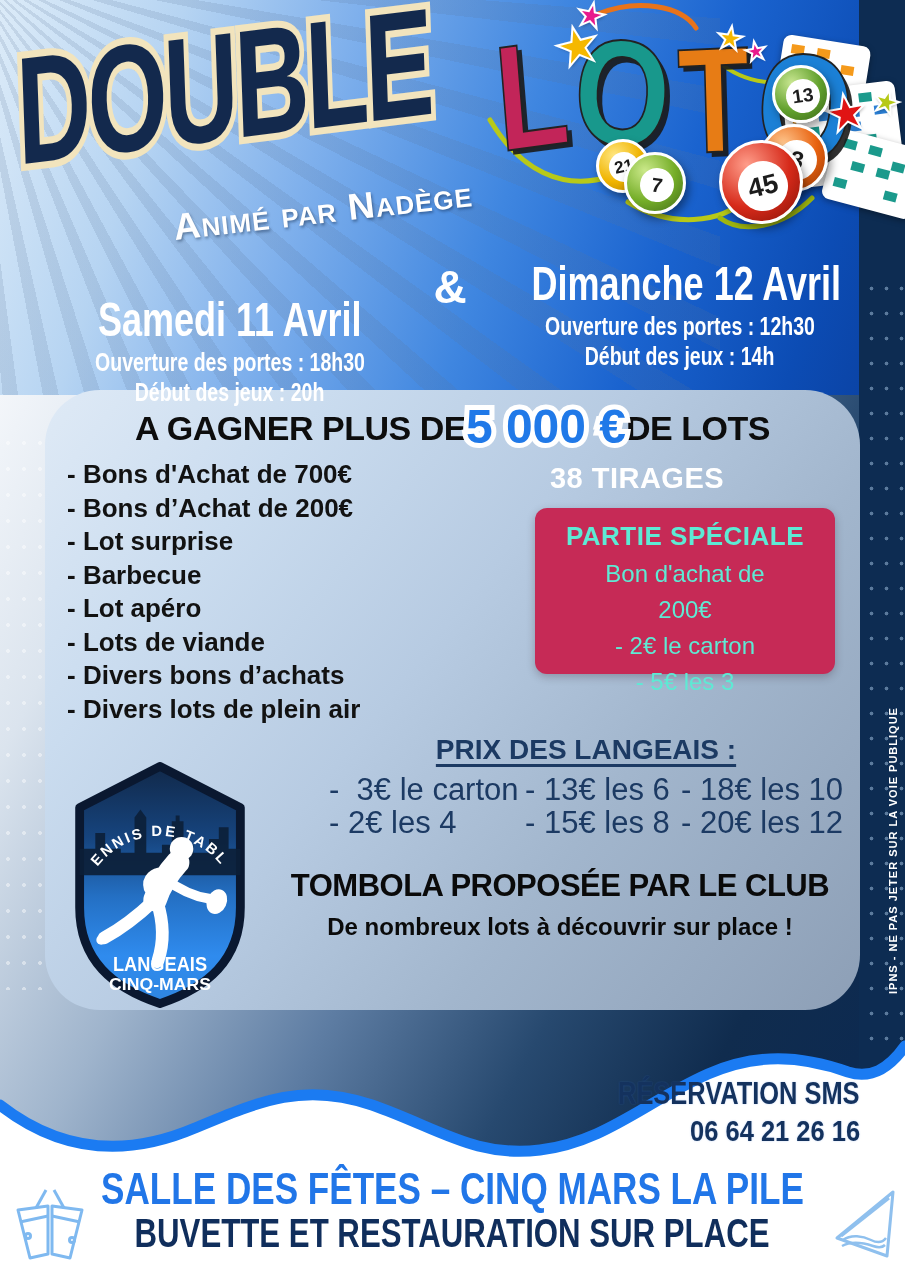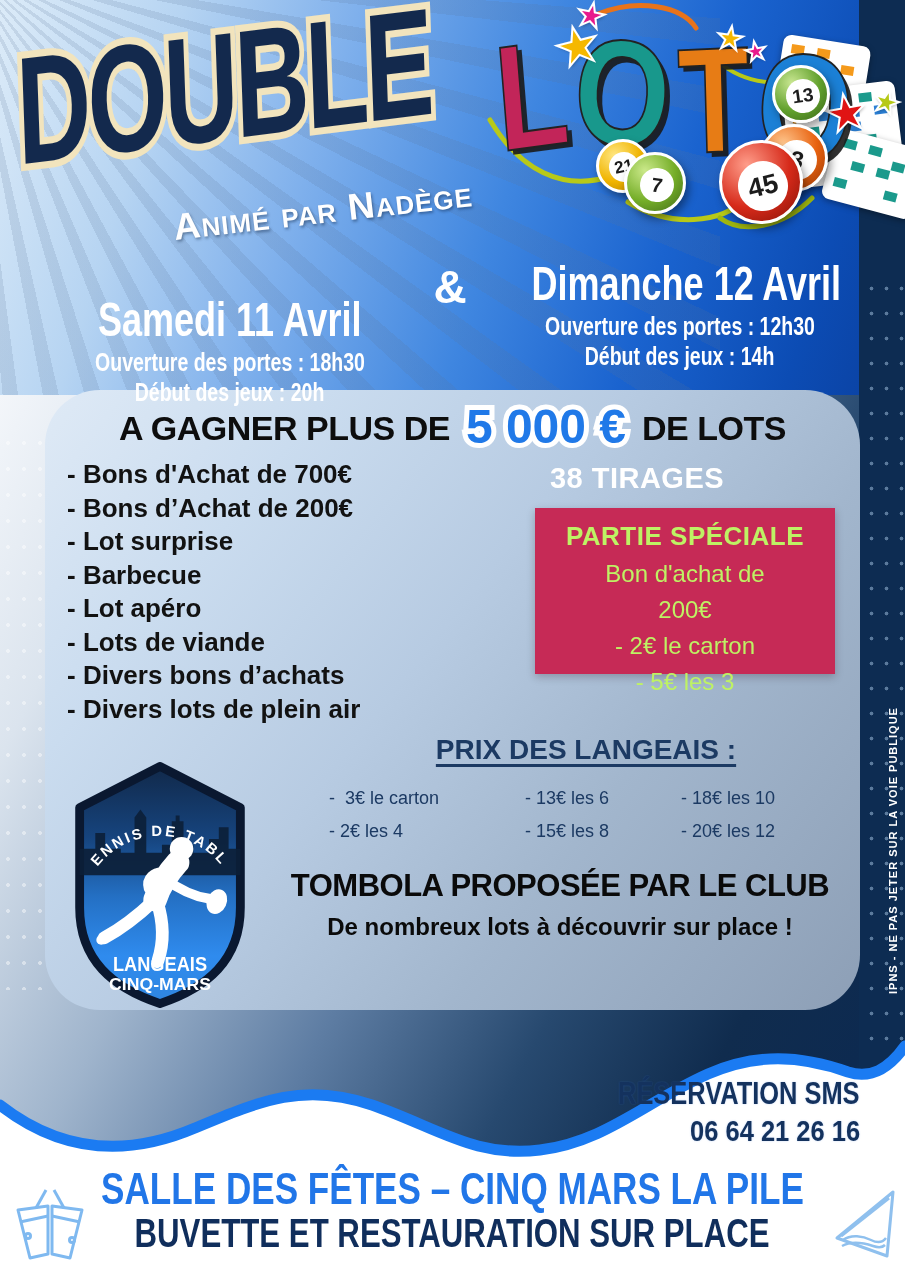--- a/index.html
+++ b/index.html
@@ -83,38 +83,38 @@
   .db-left { left:40px; top:256px; width:380px;margin-top:36px; }
   .db-right { left:480px; top:256px; width:400px; }
   .date-title { font-size:48px; font-weight:800; white-space:nowrap; display:inline-block; transform:scaleX(.75); letter-spacing:0; }
   .date-line { font-size:25px; font-weight:700; line-height:30px; white-space:nowrap; display:inline-block; transform:scaleX(.78); }
   .amp { position:absolute; left:422px; top:260px; width:56px; z-index:4; text-align:center; font-size:46px; font-weight:800; color:#fff; }
 
   
   .panel { position:absolute; left:45px; top:390px; width:815px; height:620px; border-radius:55px; z-index:3;
     background:linear-gradient(128deg,#dfeaf6 0%,#cadcef 22%,#b7cbe2 45%,#a2b6cd 68%,#8d9fb6 100%); }
   .headline { position:absolute; left:0; top:10px; width:100%; height:56px;
-    display:flex; align-items:center; justify-content:center; gap:16px; }
+    display:flex; align-items:center; justify-content:center; }
   .headline .h-txt { font-size:34px; font-weight:800; color:#0d0d0d; letter-spacing:-.5px; }
   .headline .h-amt { font-size:48px; font-weight:800; color:#2079e8; margin-top:-4px; }
   .headline .h-amt.outlined::before { -webkit-text-stroke:10px #fff; color:#2079e8; }
   .prizes { position:absolute; left:22px; top:68px; }
   .prize { font-size:26px; font-weight:700; color:#121212; line-height:33.5px; white-space:pre; }
   .tirages { position:absolute; left:442px; top:72px; width:300px; text-align:center;
     font-size:29px; font-weight:800; color:#fff; letter-spacing:.5px; }
-  .special { position:absolute; left:490px; top:118px; width:300px; height:166px; border-radius:0;
-    background:#c62a56; color:#bef264; text-align:center; padding-top:13px; box-shadow:0 3px 8px rgba(40,10,20,.25); }
+  .special { position:absolute; left:490px; top:118px; width:300px; height:166px; border-radius:12px;
+    background:#c62a56; color:#5eead4; text-align:center; padding-top:13px; box-shadow:0 3px 8px rgba(40,10,20,.25); }
   .special-title { font-size:26px; font-weight:800; letter-spacing:.5px; margin-bottom:4px; }
   .special-line { font-size:24px; line-height:36px; font-weight:400; }
   .prix-title { position:absolute; left:341px; top:344px; width:400px; text-align:center;
     font-size:28px; font-weight:800; color:#1c3a63;
     text-decoration:underline; text-decoration-thickness:3px; text-underline-offset:5px; }
   .price-grid { position:absolute; left:284px; top:382px; display:grid;
     grid-template-columns:196px 156px 180px; grid-auto-rows:33px; }
-  .price { font-size:18px; color:#1c3a63; white-space:pre;margin-top:16px; }
+  .price { font-size:31px; color:#1c3a63; white-space:pre; }
   .tombola { position:absolute; left:230px; top:478px; width:570px; text-align:center; color:#0a0a0a; }
   .tombola-title { font-size:31px; font-weight:800; letter-spacing:-.5px; }
   .tombola-sub { font-size:24px; font-weight:700; margin-top:9px; }
   .club-logo { position:absolute; left:17px; top:372px; width:196px; height:246px; }
 
   
   .wave { position:absolute; left:0; top:1010px; z-index:8; }
   .reservation { position:absolute; right:45px; top:1076px; z-index:9; text-align:right; color:#14325e;
     text-shadow:0 0 2px rgba(60,120,220,.35); }
   .res-title { font-size:31px; font-weight:800; display:inline-block; transform:scaleX(.82); transform-origin:right center; white-space:nowrap; }

